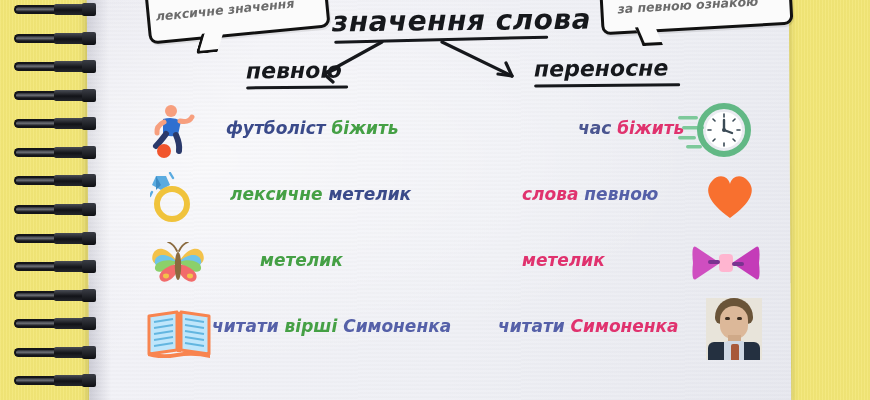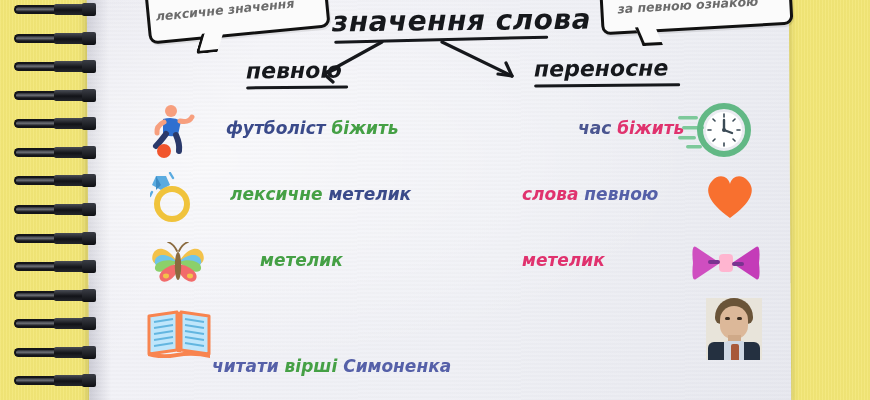--- a/index.html
+++ b/index.html
@@ -394,27 +394,31 @@
         <line x1="8" y1="34" x2="27" y2="31"></line>
         <line x1="8" y1="40" x2="27" y2="37"></line>
         <line x1="39" y1="13" x2="58" y2="16"></line>
         <line x1="39" y1="19" x2="58" y2="22"></line>
         <line x1="39" y1="25" x2="58" y2="28"></line>
         <line x1="39" y1="31" x2="58" y2="34"></line>
         <line x1="39" y1="37" x2="58" y2="40"></line>
       </g>
       <path d="M2 46 q14 4 29 1 q15 -3 33 1 l0 4 q-17 -4 -33 -1 q-15 3 -29 -1 z" fill="#f8844f"></path>
     </svg>
-    <div class="phrase" style="left:66px;margin-top:40px;">
+    <div class="phrase" style="left:66px;">
       <span class="c-violet">читати</span>
       <span class="c-green">вірші</span>
       <span class="c-violet">Симоненка</span>
     </div>
   </div>
   <div class="row" style="left:498px;top:298px;width:340px;">
+    <div class="phrase" style="left:0;">
+      <span class="c-violet">читати</span>
+      <span class="c-pink">Симоненка</span>
+    </div>
     <div class="portrait" style="left:208px;top:0px;">
       <div class="bg"></div>
       <div class="hair"></div>
       <div class="face"></div>
       <div class="eyeL"></div>
       <div class="eyeR"></div>
       <div class="neck"></div>
       <div class="jacket"></div>
       <div class="shirt" style="left:18px;top:44px;width:20px;height:20px;"></div>
       <div class="collar"></div>

